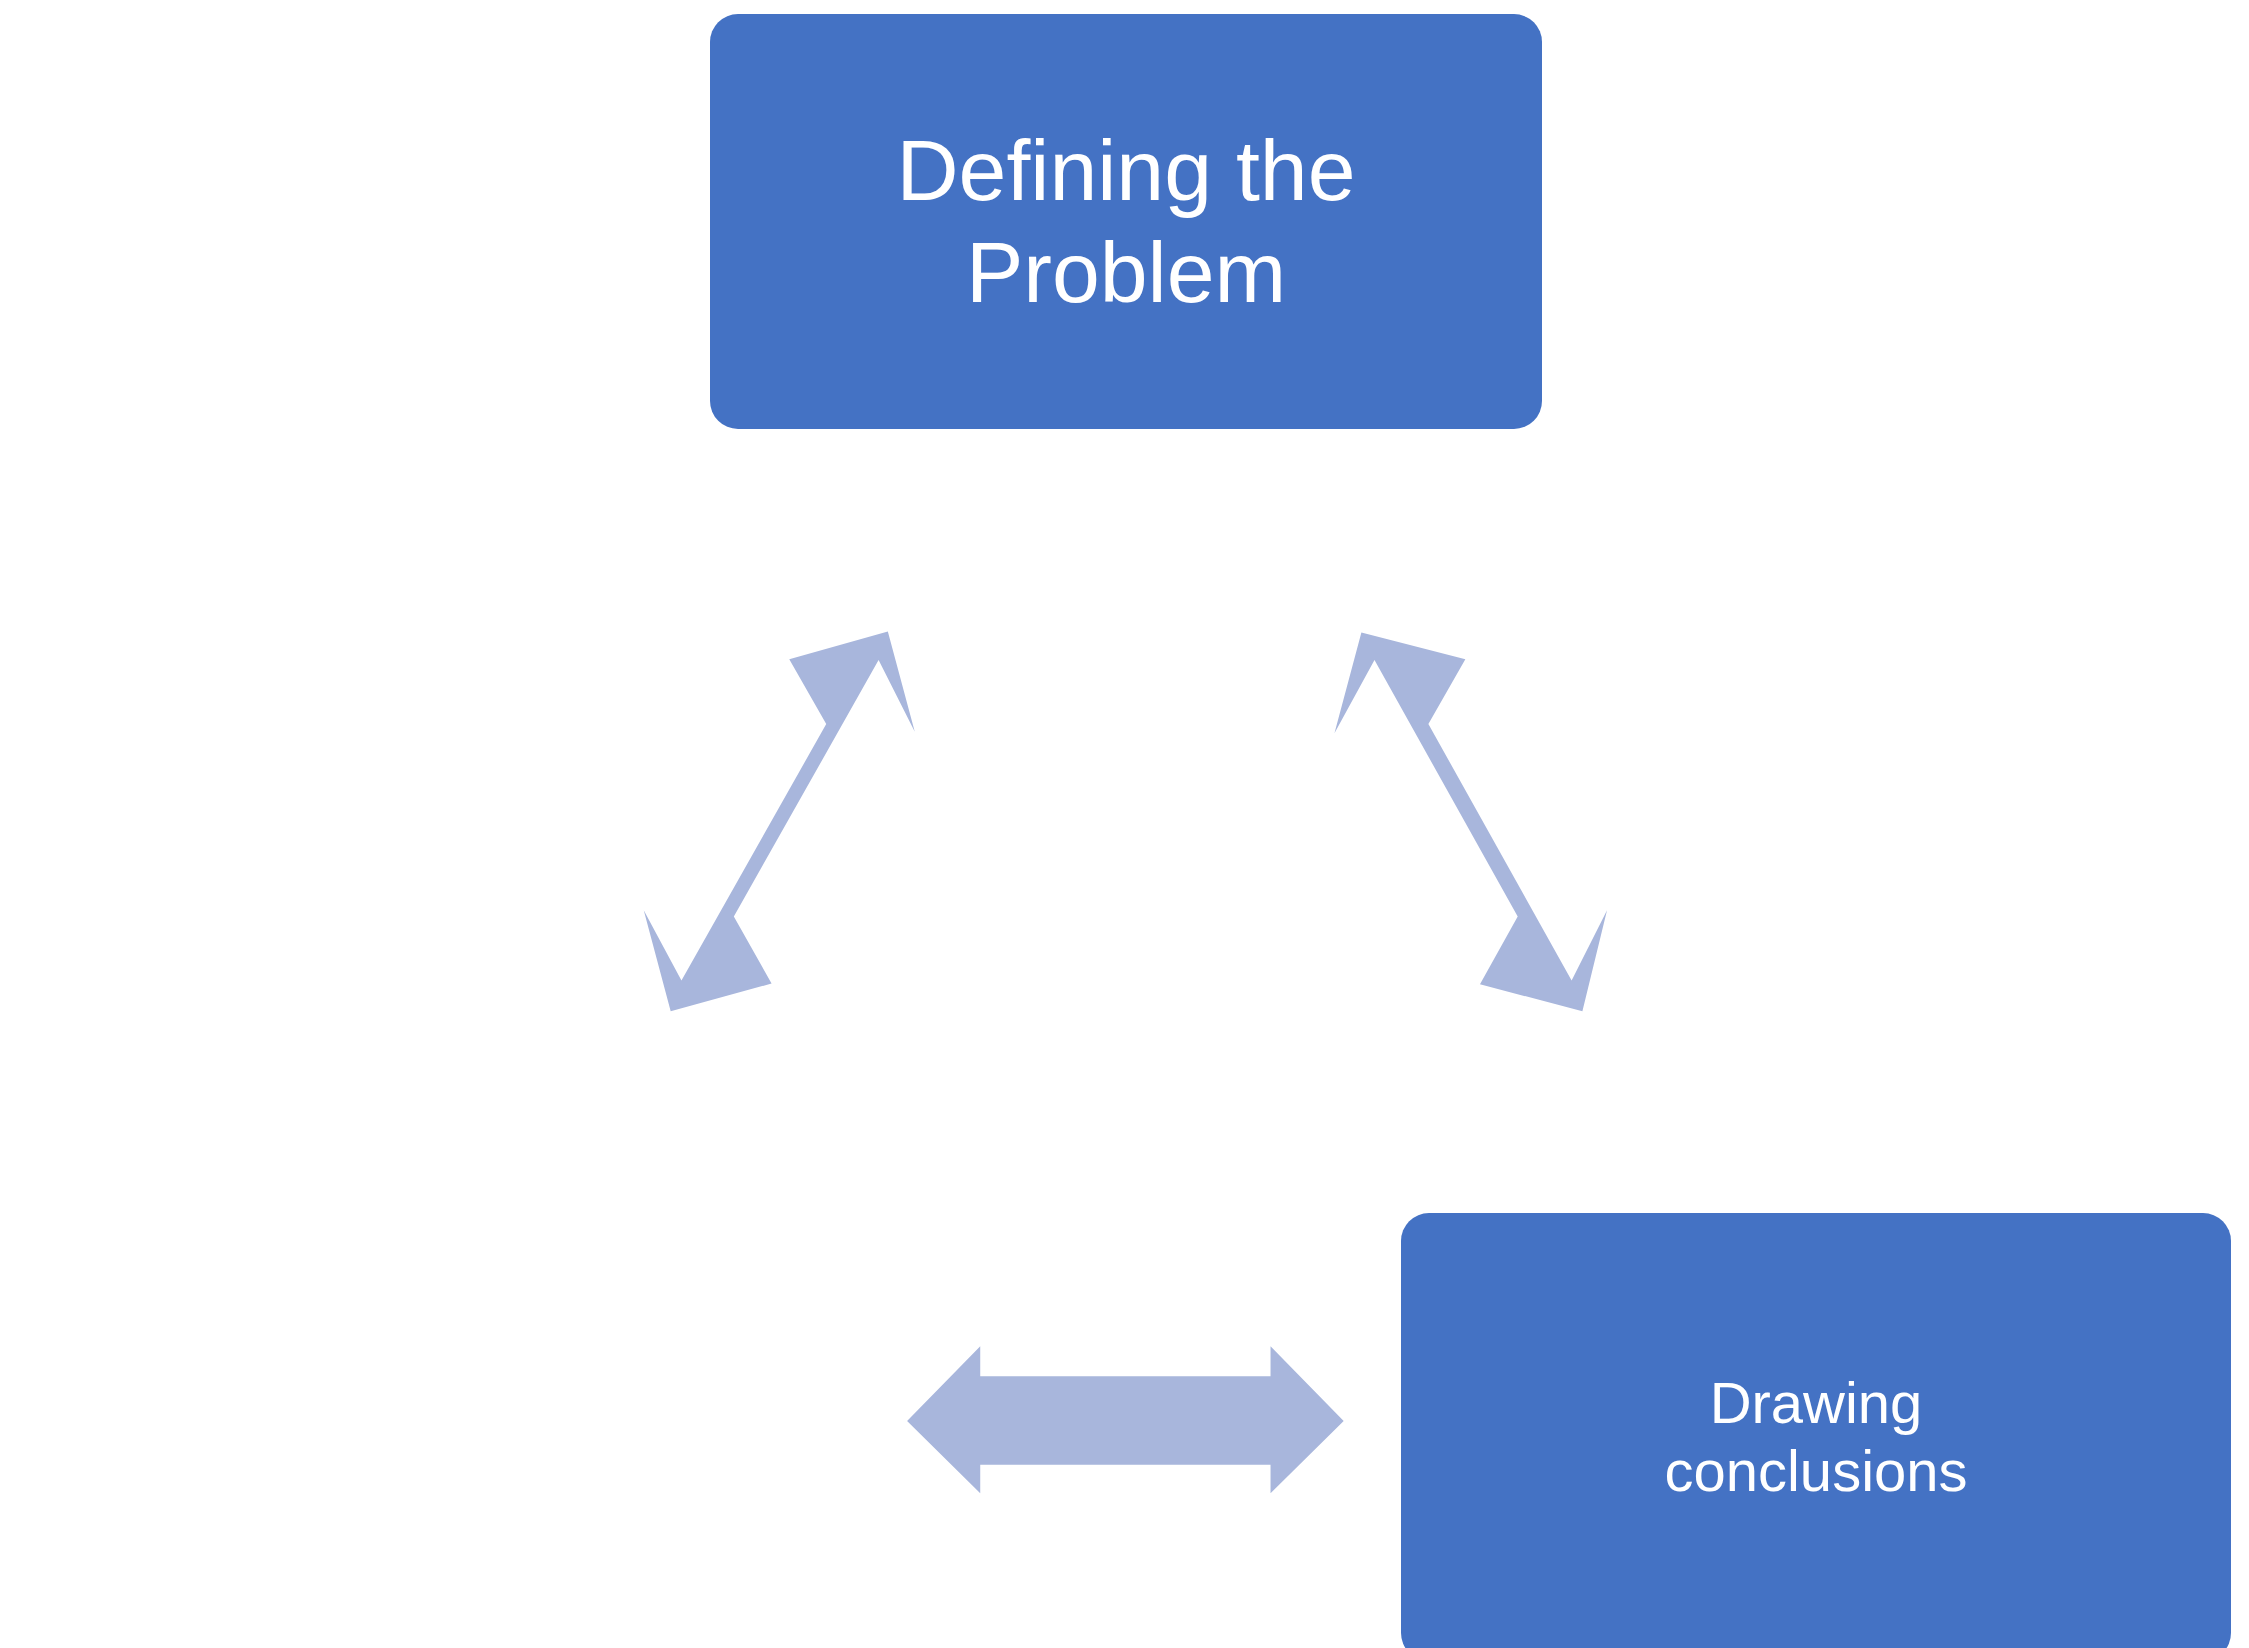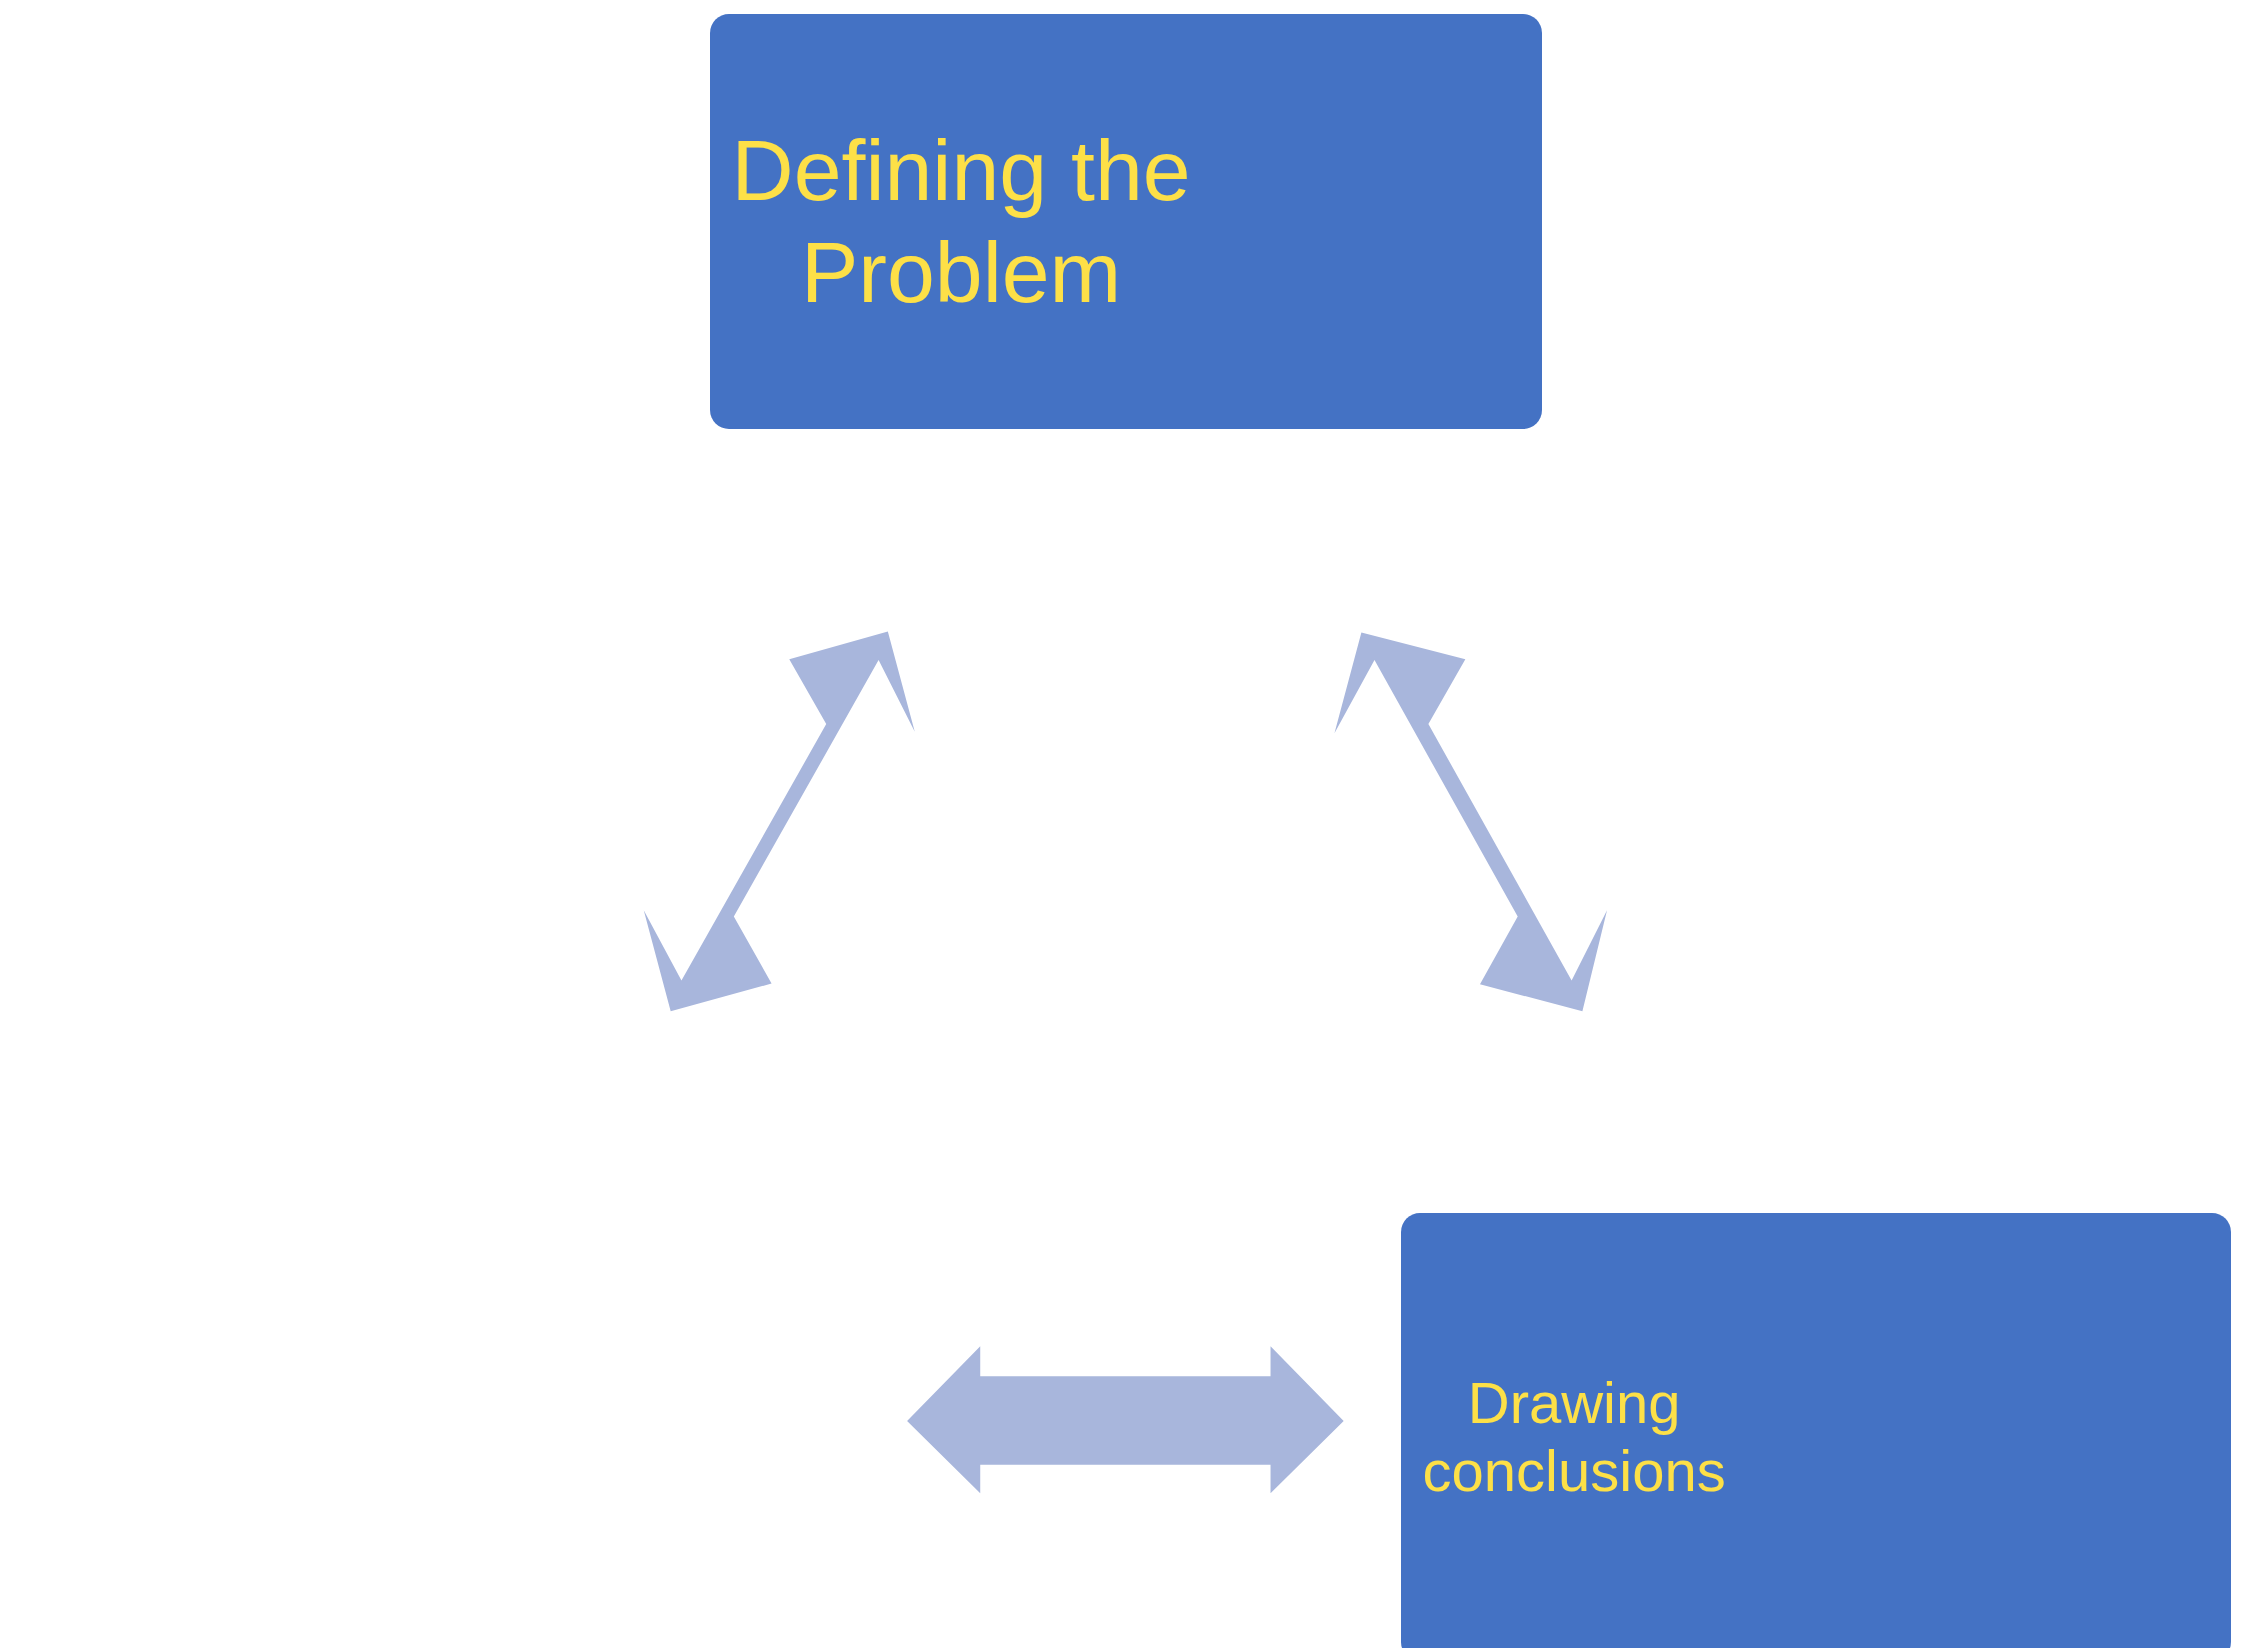--- a/index.html
+++ b/index.html
@@ -15,25 +15,26 @@
     position: relative;
     width: 2250px;
     height: 1649px;
     background: #ffffff;
     overflow: hidden;
   }
   .node-box {
     position: absolute;
     box-sizing: border-box;
     background: #4472C4;
-    border-radius: 19px;
+    border-radius: 28px;
     display: flex;
     align-items: center;
+    justify-content: center;
     text-align: center;
-    color: #fde047;
+    color: #ffffff;
     line-height: 1.18;
     padding: 7.7px 21.6px;
     white-space: pre-line;
     -webkit-font-smoothing: antialiased;
   }
   #node-define {
     left: 710px;
     top: 14px;
     width: 832px;
     height: 415px;

